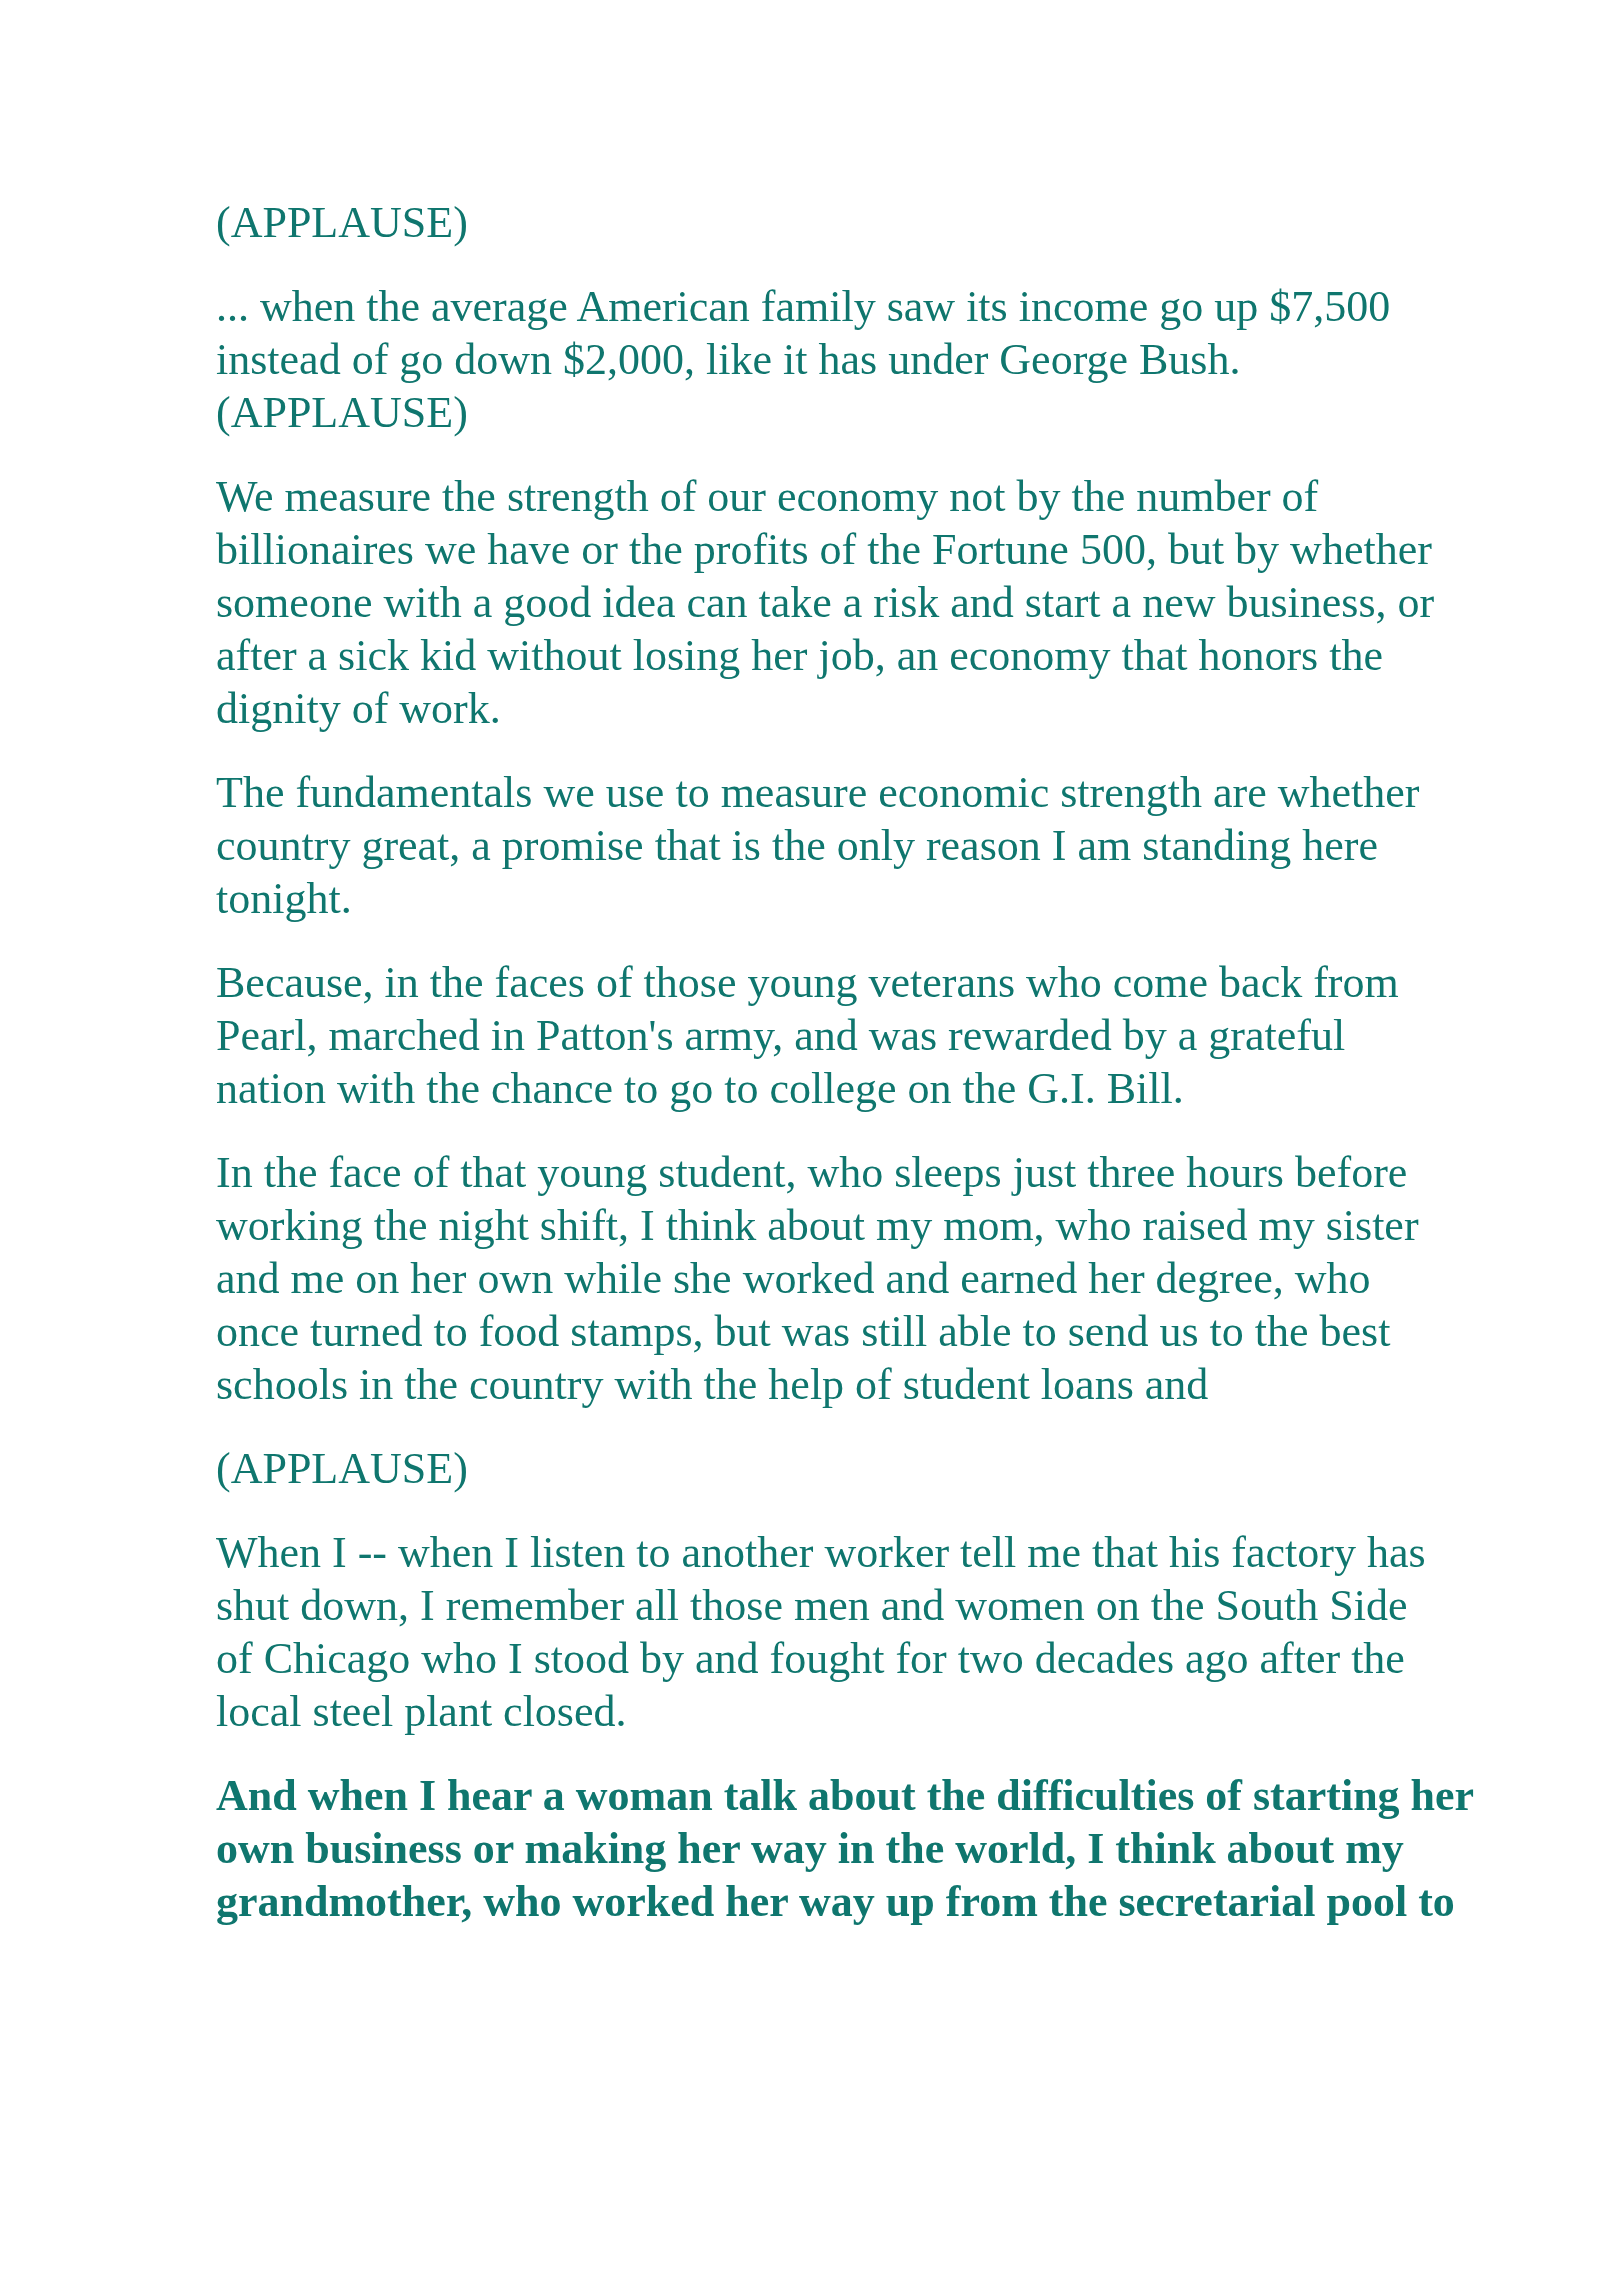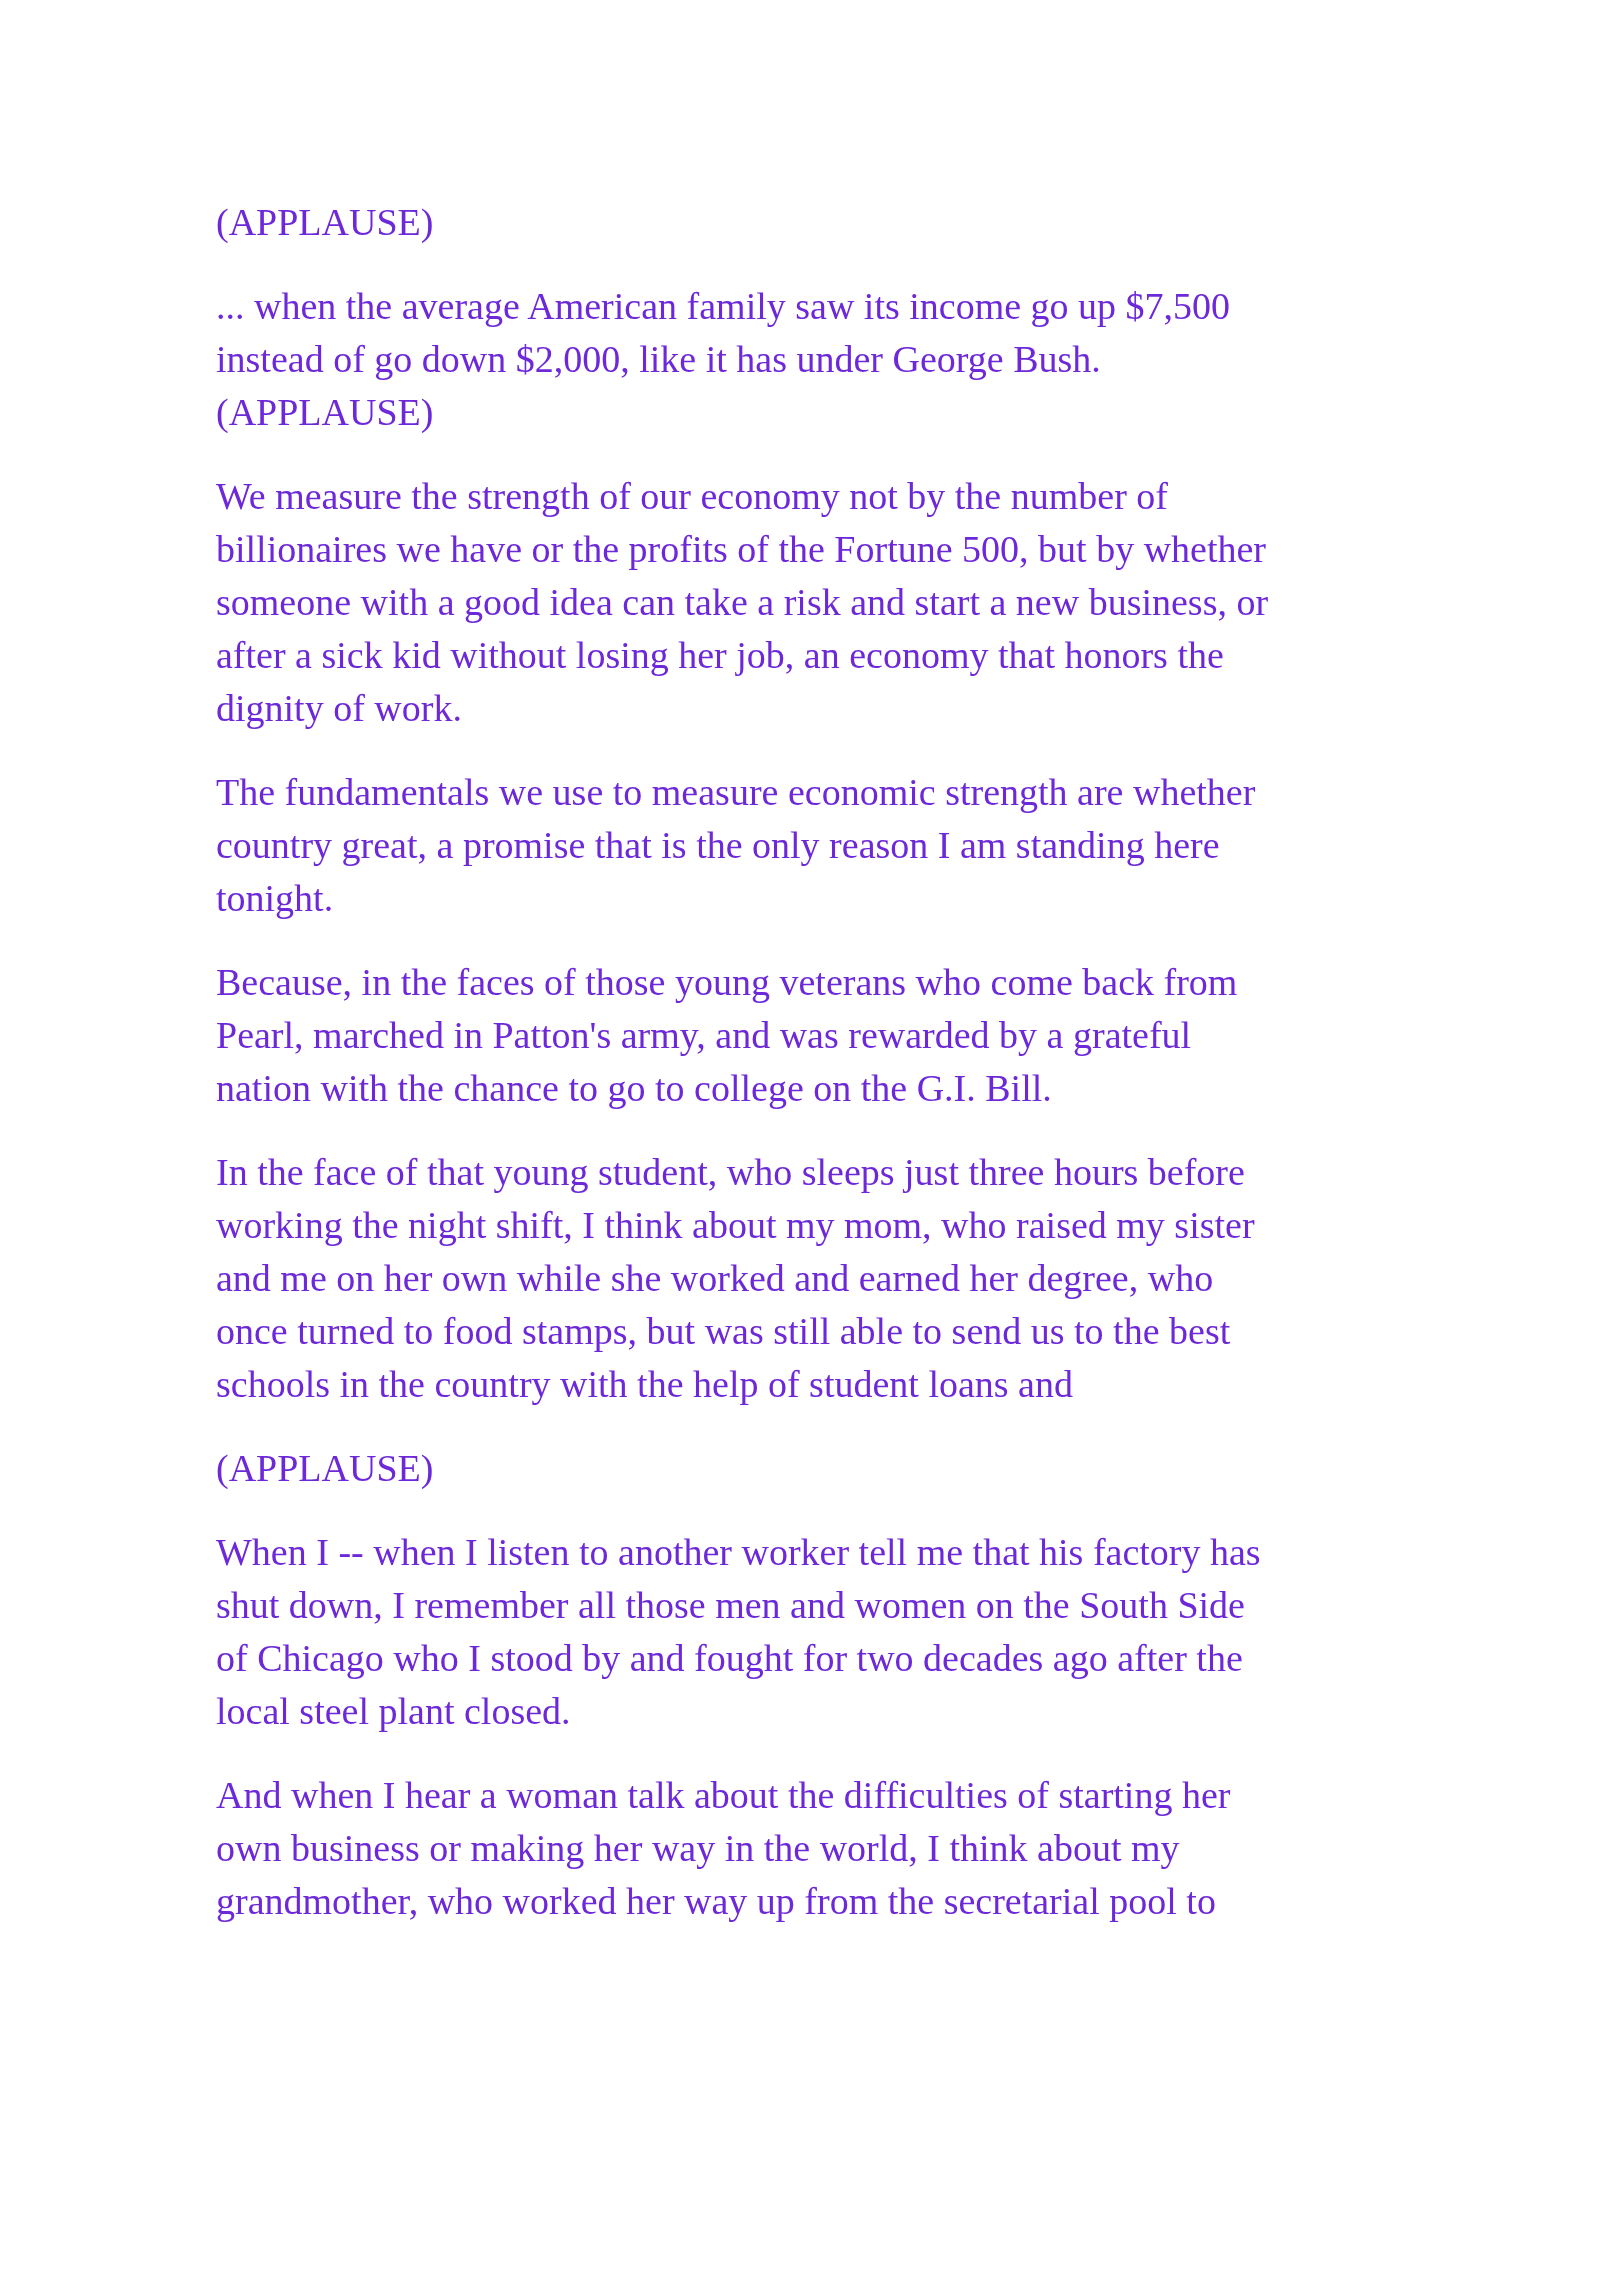--- a/index.html
+++ b/index.html
@@ -11,30 +11,31 @@
     height: 2293px;
     background: #ffffff;
     overflow: hidden;
   }
   .page {
     box-sizing: border-box;
     width: 1621px;
     height: 2293px;
     padding: 196px 39px 12px 216px;
     background: #ffffff;
-    color: #6d28d9;
+    color: #0f766e;
     font-family: "Liberation Serif", "DejaVu Serif", serif;
-    font-size: 38px;
+    font-size: 44px;
     line-height: 53px;
   }
   .block {
     margin: 0 0 31px 0;
   }
   .block:last-child {
     margin-bottom: 4px;
+    font-weight: bold;
   }
   .line {
     white-space: nowrap;
   }
 </style>
 </head>
 <body>
 
 <div class="page">
   <div>

